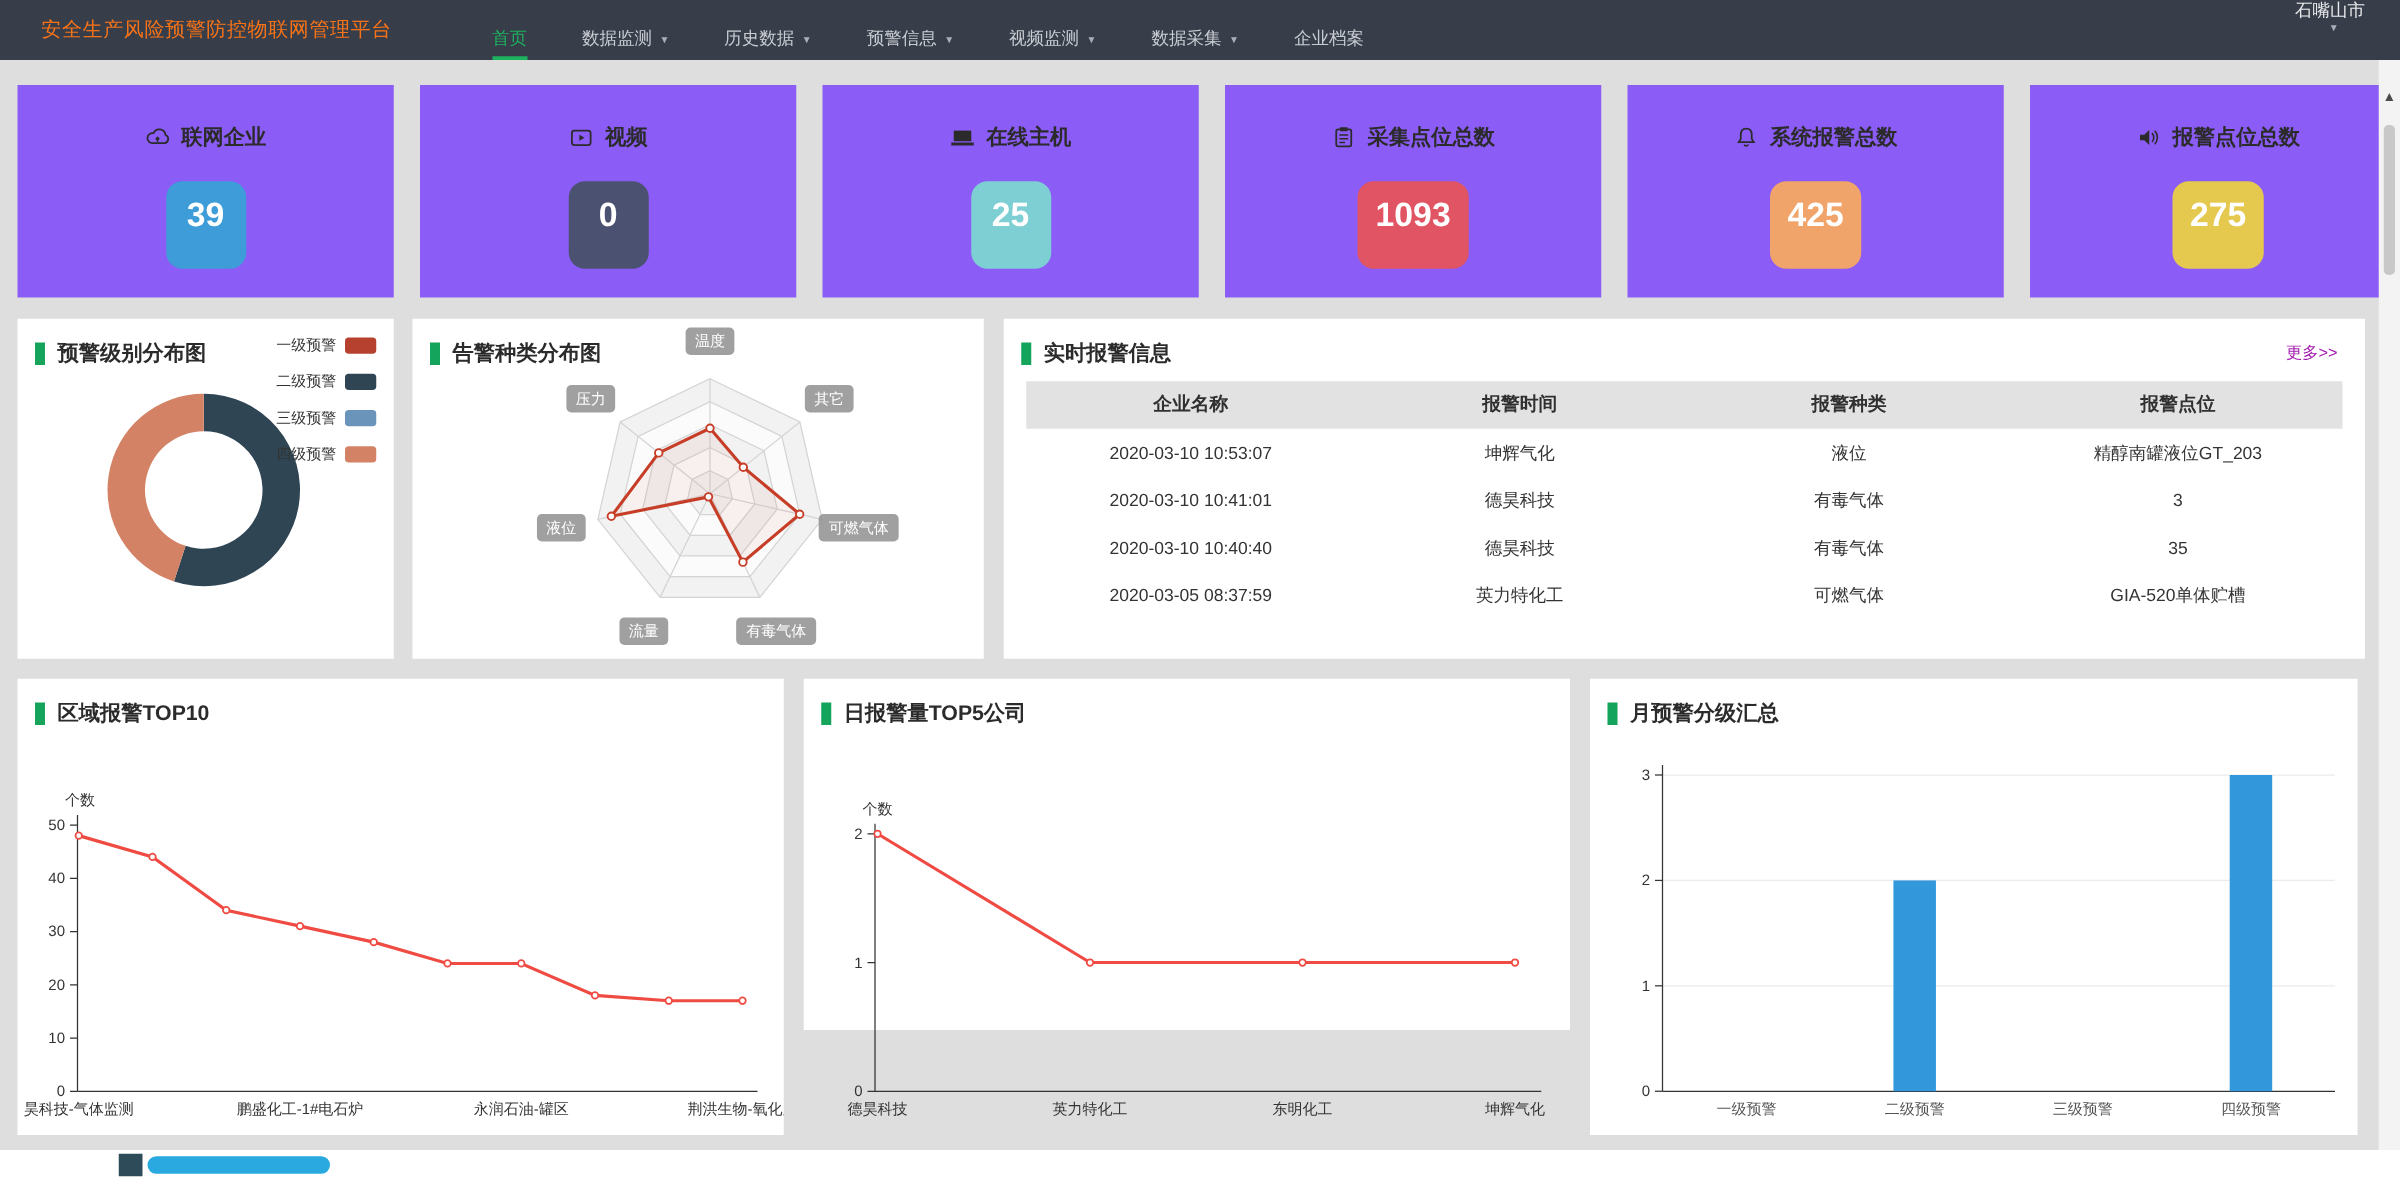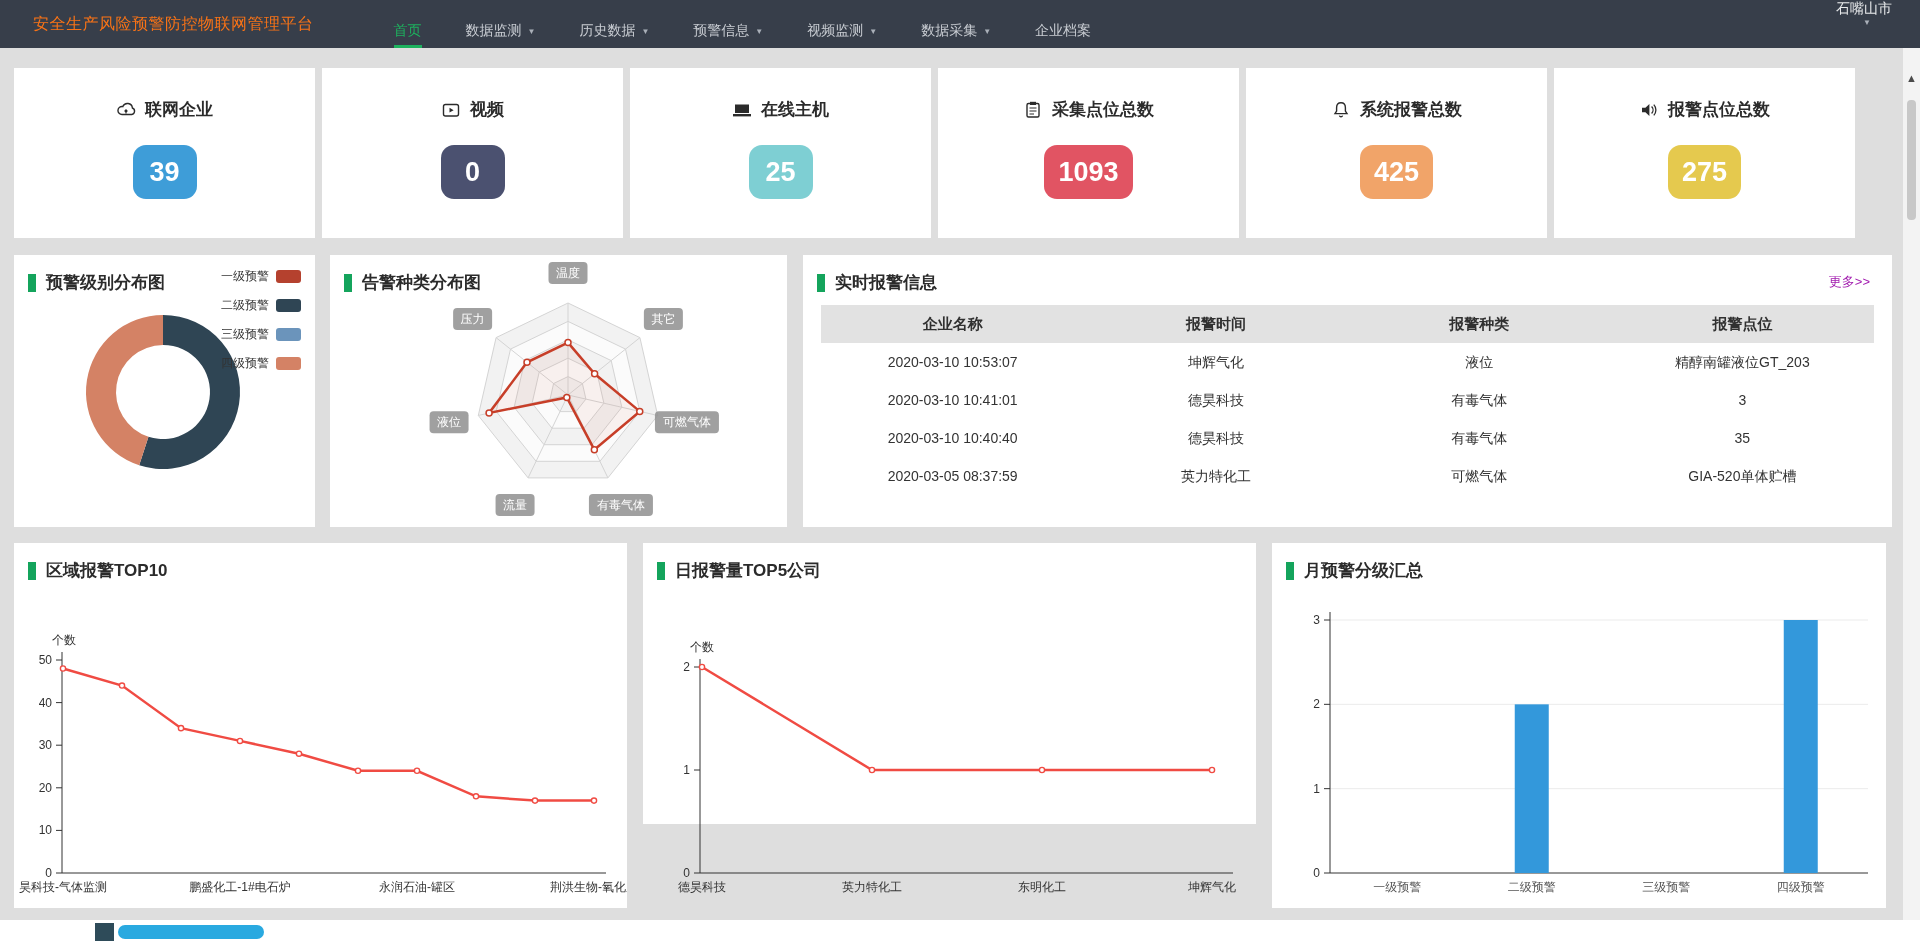--- a/index.html
+++ b/index.html
@@ -10,24 +10,24 @@
   .nav { position:absolute; left:0; top:0; width:1920px; height:48px; background:#373e4a; display:flex; align-items:stretch; z-index:10; }
   .nav-title { color:#f97316; font-size:16px; margin-left:33px; align-self:center; letter-spacing:.5px; }
   .nav-menu { display:flex; margin-left:80px; list-style:none; }
   .nav-item { display:flex; align-items:center; margin-right:44px; font-size:14px; color:#c9cdd3; cursor:pointer; border-bottom:3px solid transparent; padding-top:17px; }
   .nav-item.active { color:#1db25e; border-bottom-color:#1db25e; }
   .nav-caret { font-size:8px; margin-left:6px; color:#aab0b9; }
   .nav-region { margin-left:auto; margin-right:28px; display:flex; align-items:center; color:#e8eaec; font-size:14px; cursor:pointer;flex-direction:column; }
 
   
   .cards { position:absolute; left:14px; top:68px; display:flex; }
-  .card { width:301px; height:170px; background:#ffffff; margin-right:7px; text-align:center; }
+  .card { width:301px; height:170px; background:#8b5cf6; margin-right:21px; text-align:center; }
   .card-head { display:flex; align-items:center; justify-content:center; margin-top:30px; font-size:17px; font-weight:600; color:#2b2b2b; }
   .card-head svg { margin-right:9px; }
-  .badge { display:inline-block; min-width:64px; height:54px; line-height:54px; padding:0 14px; margin-top:24px; border-radius:13px; color:#fff; font-size:27px; font-weight:bold; }
+  .badge { display:inline-block; min-width:64px; height:70px; line-height:54px; padding:0 14px; margin-top:24px; border-radius:13px; color:#fff; font-size:27px; font-weight:bold; }
 
   
   .panel { position:absolute; background:#fff; }
   .ptitle { position:absolute; left:14px; top:16px; display:flex; align-items:center; z-index:3; }
   .pmark { width:8px; height:18px; background:#14a45c; display:inline-block; }
   .ptext { margin-left:10px; font-size:17px; font-weight:bold; color:#2b2b2b; }
 
   #panel-pie    { left:14px;   top:255px; width:301px;  height:272px; }
   #panel-radar  { left:330px;  top:255px; width:457px;  height:272px; }
   #panel-table  { left:803px;  top:255px; width:1089px; height:272px; }

